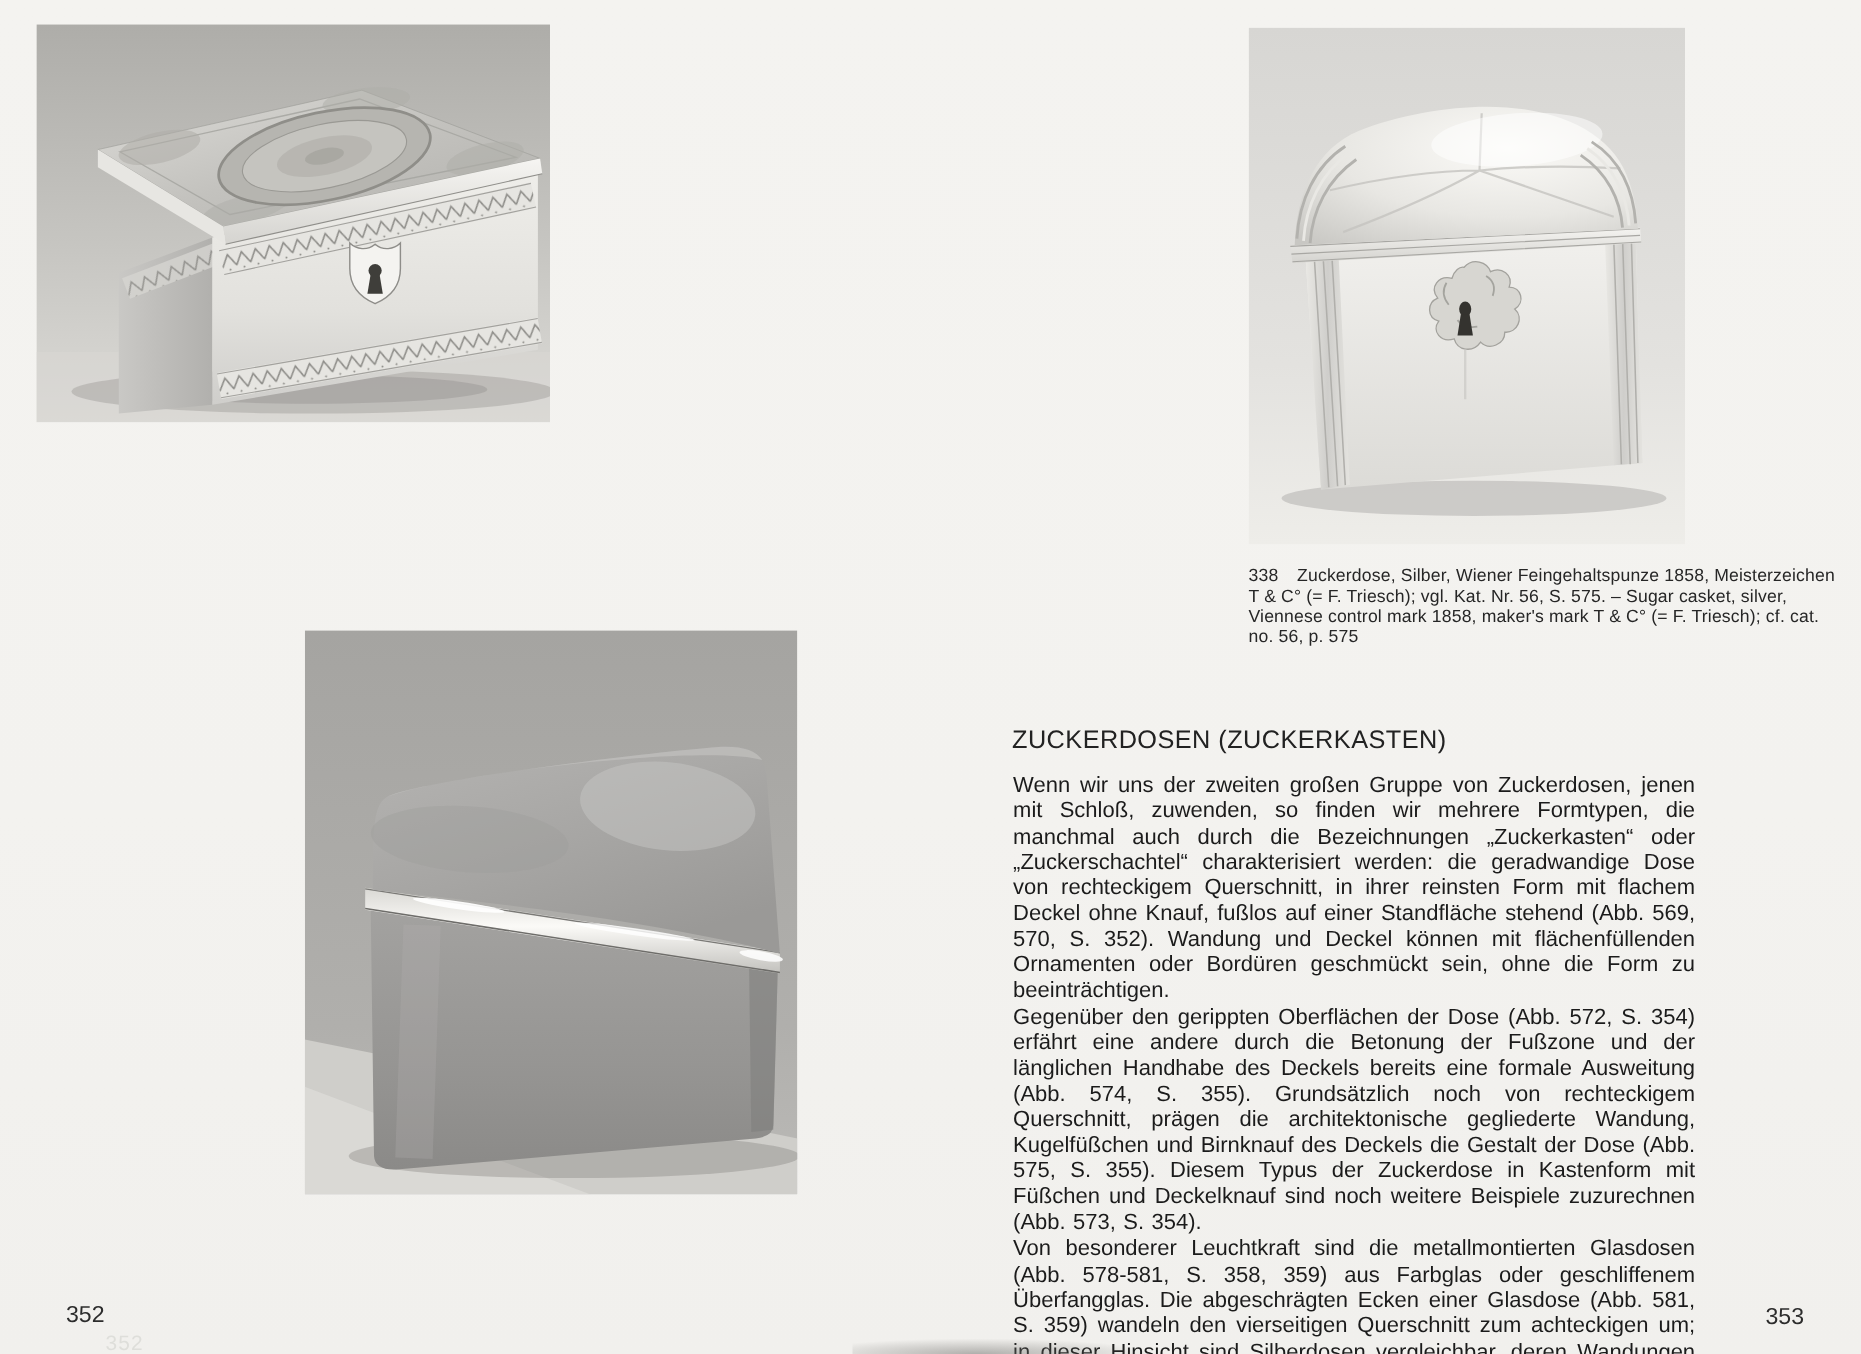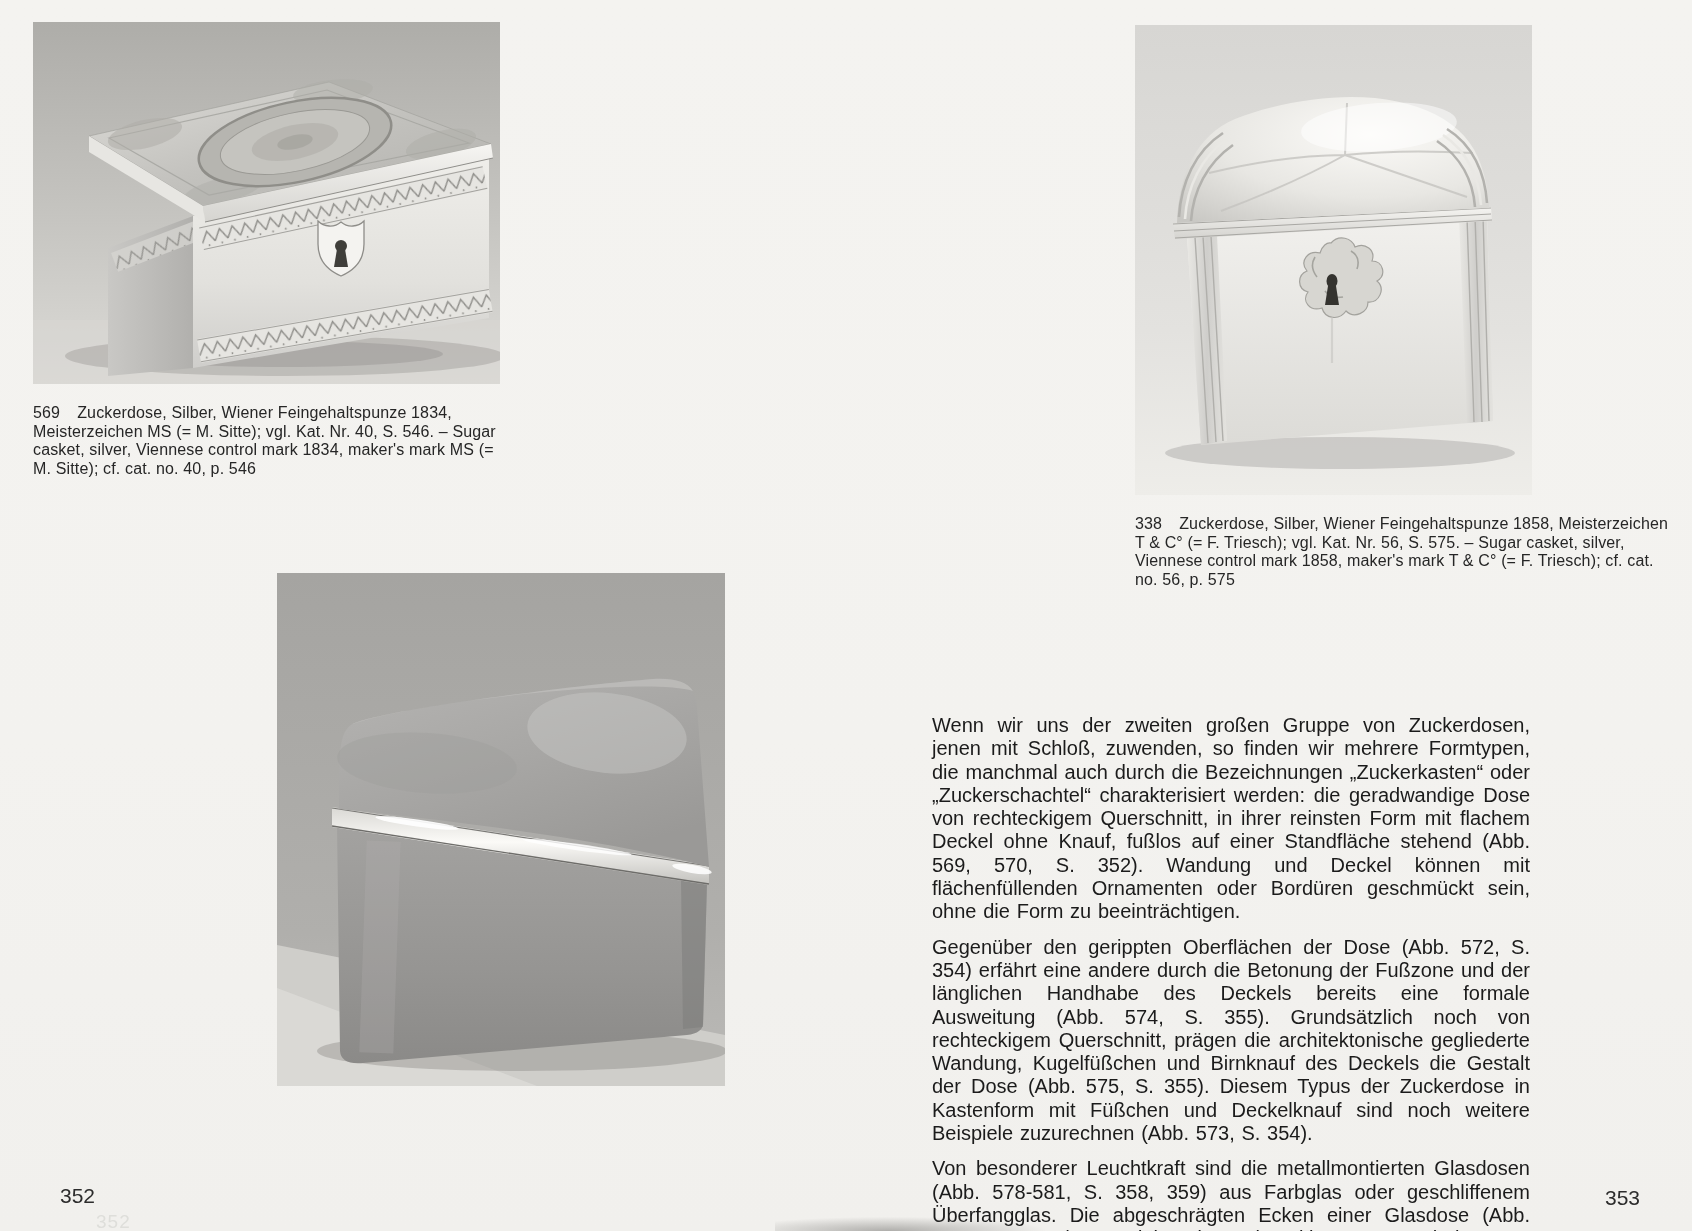--- a/index.html
+++ b/index.html
@@ -8,21 +8,21 @@
     background:linear-gradient(180deg,#f4f3f0 0%,#f3f2ef 60%,#f1f0ed 100%);
     font-family:"Liberation Sans", sans-serif;color:#1c1c1c;
   }
   .photo{position:absolute;overflow:hidden;}
   .photo svg{display:block;}
   .caption{position:absolute;font-size:16px;line-height:18.6px;color:#262626;letter-spacing:.15px;}
   .cap-num{margin-right:17px;}
   .heading{position:absolute;left:920px;top:659px;font-size:23px;letter-spacing:.4px;color:#222;}
   .bodytext{position:absolute;left:920px;top:702px;width:622px;font-size:20px;line-height:23.3px;
     text-align:justify;color:#1b1b1b;word-spacing:1.2px;}
-  .bodytext p{margin:12px;}
+  .bodytext p{margin:1px;}
   .pagenum{position:absolute;font-size:21px;color:#2c2c2c;}
   .pagenum-ghost{position:absolute;font-size:19px;color:#dededa;letter-spacing:1px;}
   .gutter-shadow{position:absolute;left:775px;top:1217px;width:270px;height:14px;
     background:radial-gradient(ellipse at 42% 100%, rgba(110,109,106,.5) 0%, rgba(110,109,106,0) 72%);}
 </style>
 </head>
 <body>
 
 <div class="canvas">
 
@@ -98,23 +98,20 @@
       <polygon points="56,114 170,184 172,200 56,130" fill="#e7e6e2"></polygon>
 
       <g>
         <path d="M308 200 c7,6 17,5 23,-1 l0,23 c0,16 -9,26 -23,32 c-14,-6 -23,-16 -23,-32 l0,-23 c6,6 16,7 23,1 z" fill="#f4f3f0" stroke="#8e8d89" stroke-width="1.3"></path>
         <circle cx="308" cy="224" r="6" fill="#3f3e3a"></circle>
         <polygon points="304,227 312,227 315,245 301,245" fill="#3f3e3a"></polygon>
       </g>
     </svg>
   </div>
 
-  <div class="caption" style="left:33px;top:404px;width:470px;">
-    <span class="cap-num">569</span><span>Zuckerdose, Silber, Wiener Feingehaltspunze 1834, Meisterzeichen MS (= M. Sitte); vgl. Kat. Nr. 40, S. 546. – Sugar casket, silver, Viennese control mark 1834, maker's mark MS (= M. Sitte); cf. cat. no. 40, p. 546</span>
-  </div>
 
   <div class="photo" style="left:277px;top:573px;width:448px;height:513px;">
     <svg width="448" height="513" viewBox="0 0 448 513">
       <defs>
         <linearGradient id="bg570" x1="0" y1="0" x2="0" y2="1">
           <stop offset="0" stop-color="#a5a4a1"></stop>
             <stop offset="0.7" stop-color="#b0afac"></stop>
             <stop offset="1" stop-color="#bbbab7"></stop>
         </linearGradient>
         <linearGradient id="lid570" x1="0" y1="0" x2="0.6" y2="1">
@@ -224,20 +221,21 @@
         <path d="M346 180 C344 152 332 126 308 110" stroke="#e9e8e4"></path>
         <path d="M340 182 C338 156 326 132 302 116" stroke="#b3b2ae"></path>
       </g>
     </svg>
   </div>
 
   <div class="caption" style="left:1135px;top:515px;width:537px;">
     <span class="cap-num">338</span><span>Zuckerdose, Silber, Wiener Feingehaltspunze 1858, Meisterzeichen T &amp; C° (= F. Triesch); vgl. Kat. Nr. 56, S. 575. – Sugar casket, silver, Viennese control mark 1858, maker's mark T &amp; C° (= F. Triesch); cf. cat. no. 56, p. 575</span>
   </div>
 
+  <div class="heading">ZUCKERDOSEN (ZUCKERKASTEN)</div>
 
   <div class="bodytext">
     <p>Wenn wir uns der zweiten großen Gruppe von Zuckerdosen, jenen mit Schloß, zuwenden, so finden wir mehrere Formtypen, die manchmal auch durch die Bezeichnungen „Zuckerkasten“ oder „Zuckerschachtel“ charakterisiert werden: die geradwandige Dose von rechteckigem Querschnitt, in ihrer reinsten Form mit flachem Deckel ohne Knauf, fußlos auf einer Standfläche stehend (Abb. 569, 570, S. 352). Wandung und Deckel können mit flächenfüllenden Ornamenten oder Bordüren geschmückt sein, ohne die Form zu beeinträchtigen.</p>
     <p>Gegenüber den gerippten Oberflächen der Dose (Abb. 572, S. 354) erfährt eine andere durch die Betonung der Fußzone und der länglichen Handhabe des Deckels bereits eine formale Ausweitung (Abb. 574, S. 355). Grundsätzlich noch von rechteckigem Querschnitt, prägen die architektonische gegliederte Wandung, Kugelfüßchen und Birnknauf des Deckels die Gestalt der Dose (Abb. 575, S. 355). Diesem Typus der Zuckerdose in Kastenform mit Füßchen und Deckelknauf sind noch weitere Beispiele zuzurechnen (Abb. 573, S. 354).</p>
     <p>Von besonderer Leuchtkraft sind die metallmontierten Glasdosen (Abb. 578-581, S. 358, 359) aus Farbglas oder geschliffenem Überfangglas. Die abgeschrägten Ecken einer Glasdose (Abb. 581, S. 359) wandeln den vierseitigen Querschnitt zum achteckigen um; in dieser Hinsicht sind Silberdosen vergleichbar, deren Wandungen guillochiert, bordürengesäumt oder reich profiliert sein können (Abb. 584-587, S. 361, 362). Die Gestaltungsmöglichkeiten der rechteckige Dose des beginnenden 20. Jahrhunderts wird in</p>
   </div>
 
   <div class="pagenum" style="left:60px;top:1184px;">352</div>
   <div class="pagenum-ghost" style="left:96px;top:1211px;">352</div>
   <div class="pagenum" style="left:1605px;top:1186px;">353</div>

